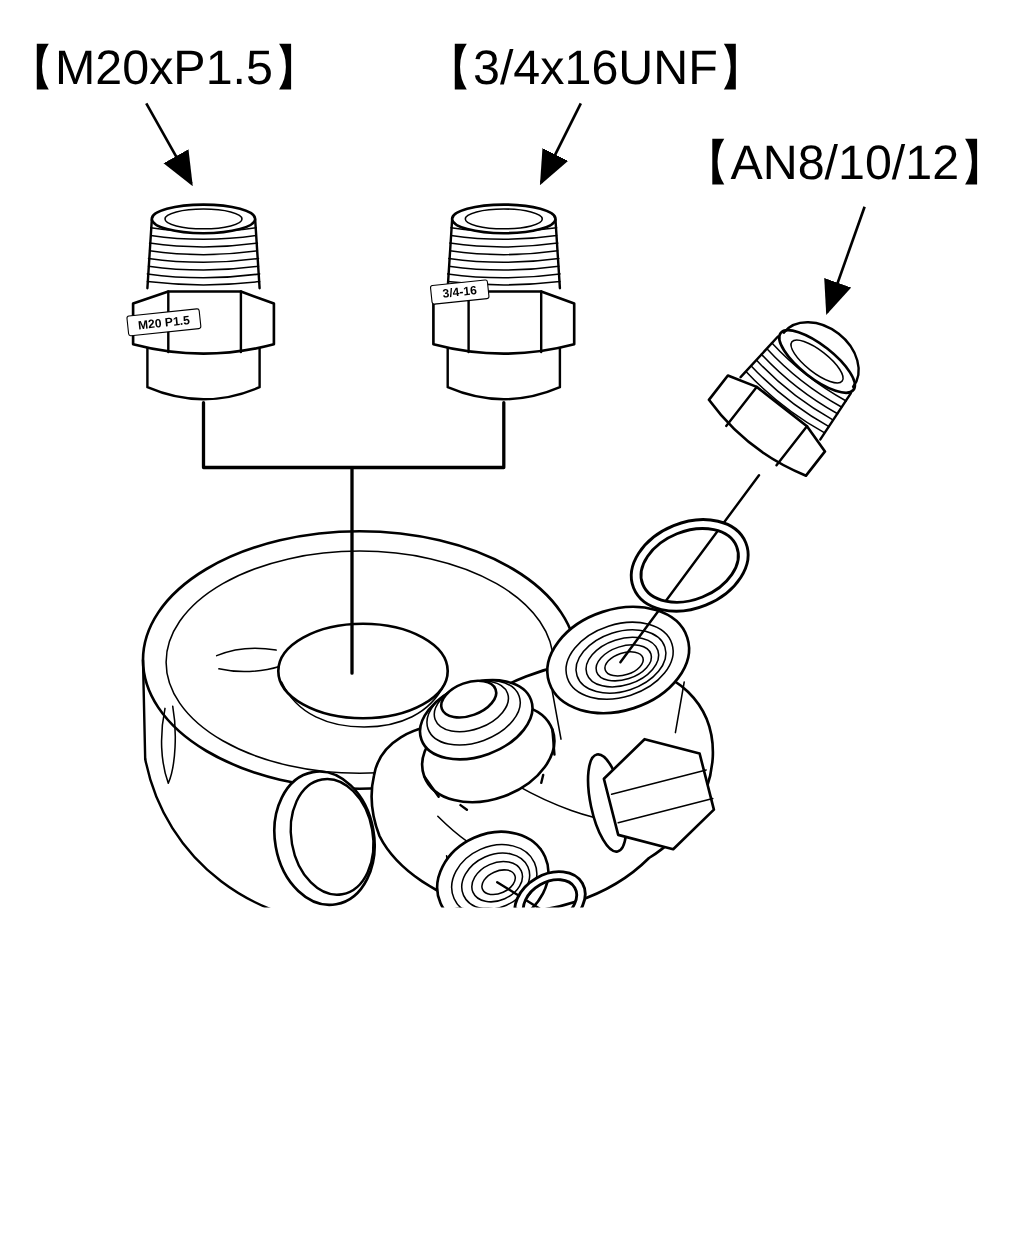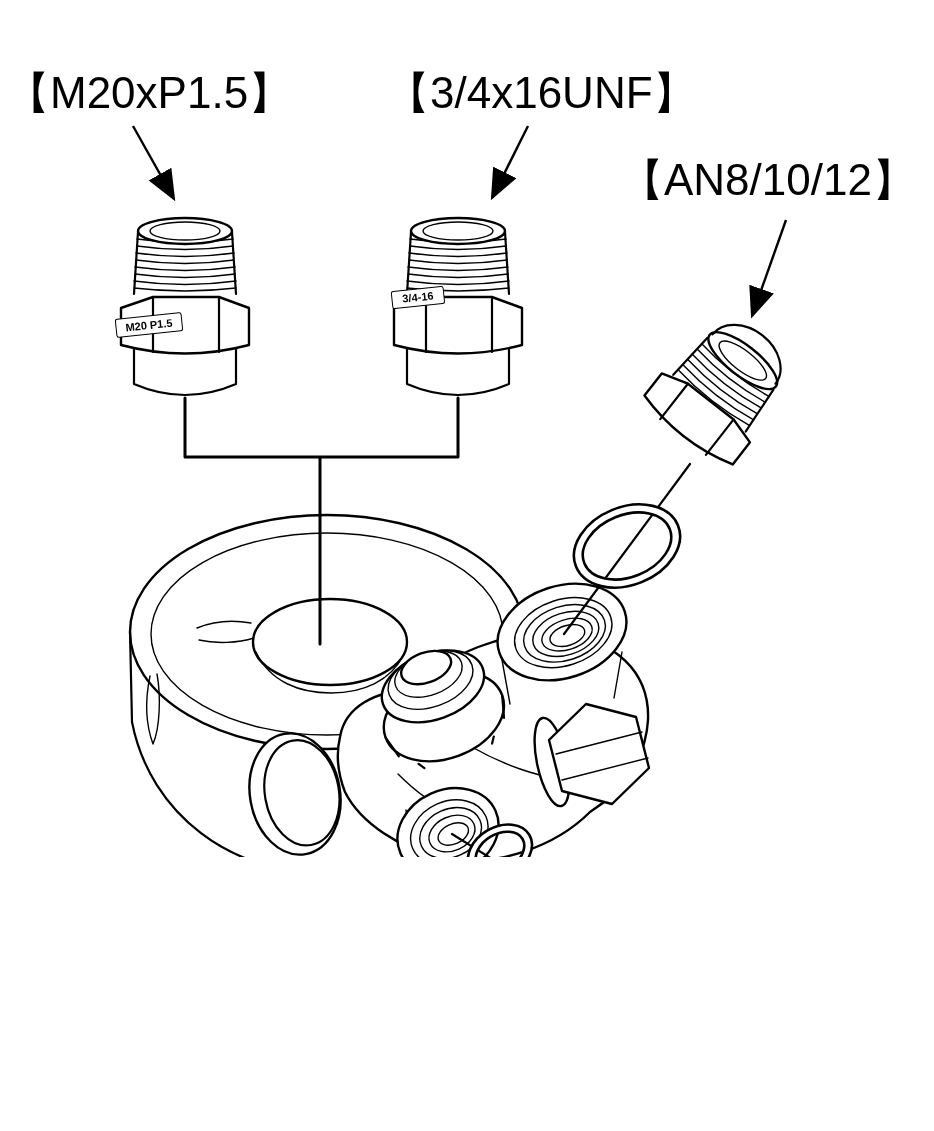--- a/index.html
+++ b/index.html
@@ -1,16 +1,16 @@
 <!DOCTYPE html>
 <html><head>
 <meta charset="utf-8">
 <style>
   html,body{margin:0;padding:0;background:#ffffff;}
-  #stage{position:relative;width:934px;height:825px;background:#fff;font-family:"Liberation Sans",sans-serif;margin-top:32px;}
+  #stage{position:relative;width:934px;height:825px;background:#fff;font-family:"Liberation Sans",sans-serif;}
   svg{display:block;}
   .lbl{font-family:"Liberation Sans","DejaVu Sans",sans-serif;font-size:44px;fill:#000;}
   .marking{font-family:"Liberation Sans",sans-serif;font-size:11px;font-weight:bold;fill:#000;}
   .o{fill:#ffffff;stroke:#000;stroke-width:2.4;stroke-linejoin:round;stroke-linecap:round;}
   .s{fill:none;stroke:#000;stroke-width:2.2;stroke-linejoin:round;stroke-linecap:round;}
   .t{fill:none;stroke:#000;stroke-width:1.4;stroke-linejoin:round;stroke-linecap:round;}
   .cl{fill:none;stroke:#000;stroke-width:3;stroke-linecap:round;}
   .arrow{fill:none;stroke:#000;stroke-width:2.4;}
   .ring{fill:#ffffff;fill-rule:evenodd;stroke:#000;stroke-width:2.6;}
   .markbox{fill:#ffffff;stroke:#000;stroke-width:1;}

